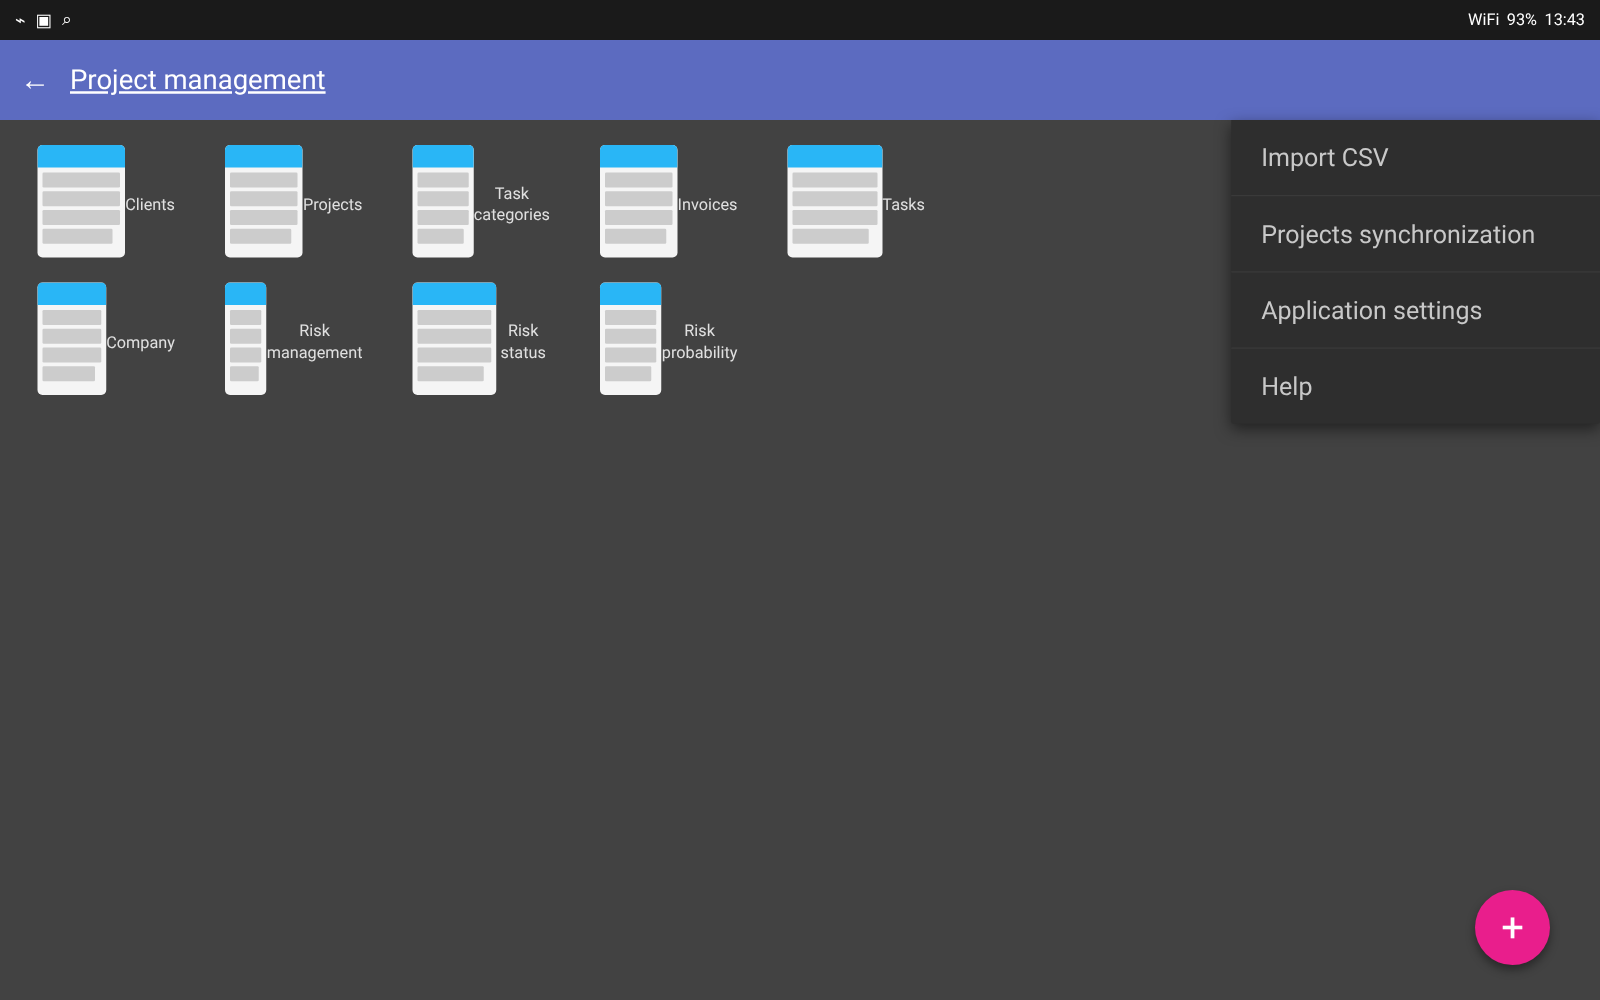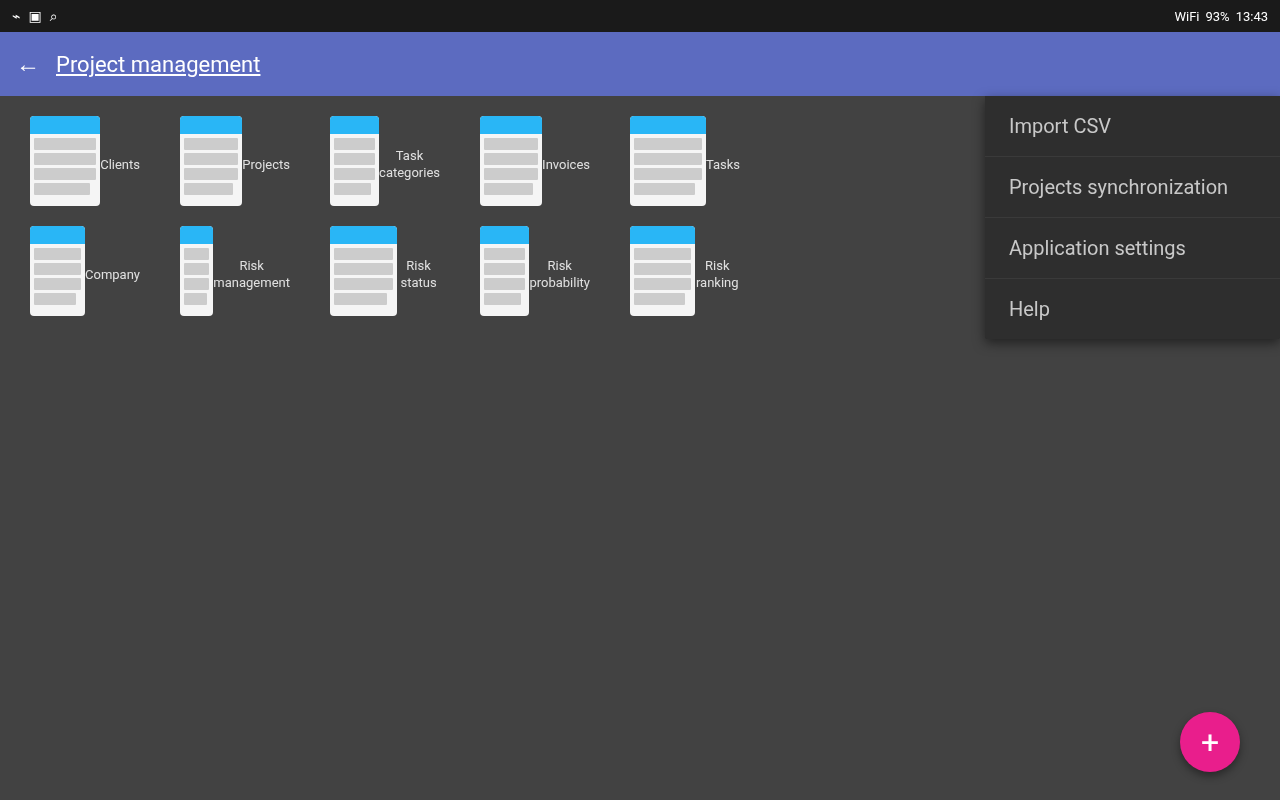--- a/index.html
+++ b/index.html
@@ -298,32 +298,20 @@
         <div class="icon-header"></div>
         <div class="icon-rows">
           <div class="icon-row"></div>
           <div class="icon-row"></div>
           <div class="icon-row"></div>
           <div class="icon-row"></div>
         </div>
       </div>
       <span class="grid-item-label">Risk<br>probability</span>
     </div>
-    <div class="grid-item">
-      <div class="grid-item-icon">
-        <div class="icon-header"></div>
-        <div class="icon-rows">
-          <div class="icon-row"></div>
-          <div class="icon-row"></div>
-          <div class="icon-row"></div>
-          <div class="icon-row"></div>
-        </div>
-      </div>
-      <span class="grid-item-label">Risk ranking</span>
-    </div>
   </div>
 
   <div class="fab">
     <span class="fab-icon">+</span>
   </div>
 
   <div class="dropdown-menu">
     <div class="dropdown-item">Import CSV</div>
     <div class="dropdown-item">Projects synchronization</div>
     <div class="dropdown-item">Application settings</div>

